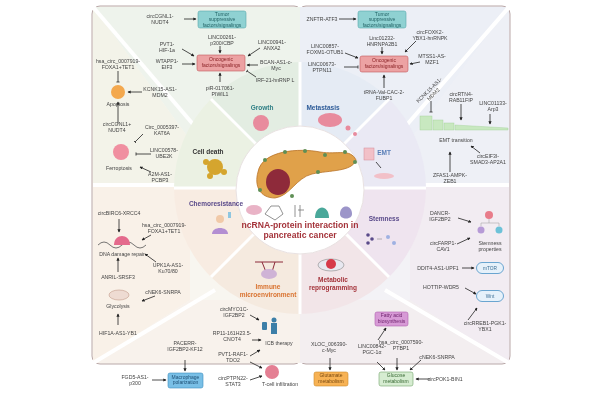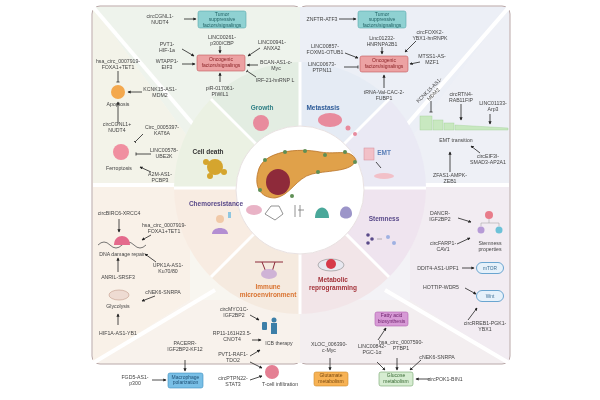--- a/index.html
+++ b/index.html
@@ -271,20 +271,22 @@
   <div class="seg-title" style="left:208px;top:152px;color:#333">Cell death</div>
   <div class="seg-title" style="left:323px;top:108px;color:#2d5b98">Metastasis</div>
   <div class="seg-title" style="left:384px;top:153px;color:#5a7fb8">EMT</div>
   <div class="seg-title" style="left:216px;top:204px;color:#5a4a8a">Chemoresistance</div>
   <div class="seg-title" style="left:384px;top:219px;color:#5a4a8a">Stemness</div>
   <div class="seg-title" style="left:333px;top:283px;color:#a4333a">Metabolic
 reprogramming</div>
   <div class="seg-title" style="left:268px;top:290px;color:#d9722f">Immune
 microenvironment</div>
 
+  <div class="center-title">ncRNA-protein interaction in
+pancreatic cancer</div>
 
   <div class="box" style="left:222px;top:19.5px;color:#1f5f62">Tumor
 suppressive
 factors/signalings</div>
   <div class="box" style="left:221px;top:63px;color:#8a2226">Oncogenic
 factors/signalings</div>
   <div class="lbl" style="left:160px;top:19px">circCGNL1-
 NUDT4</div>
   <div class="lbl" style="left:222px;top:40px">LINC00261-
 p300/CBP</div>

